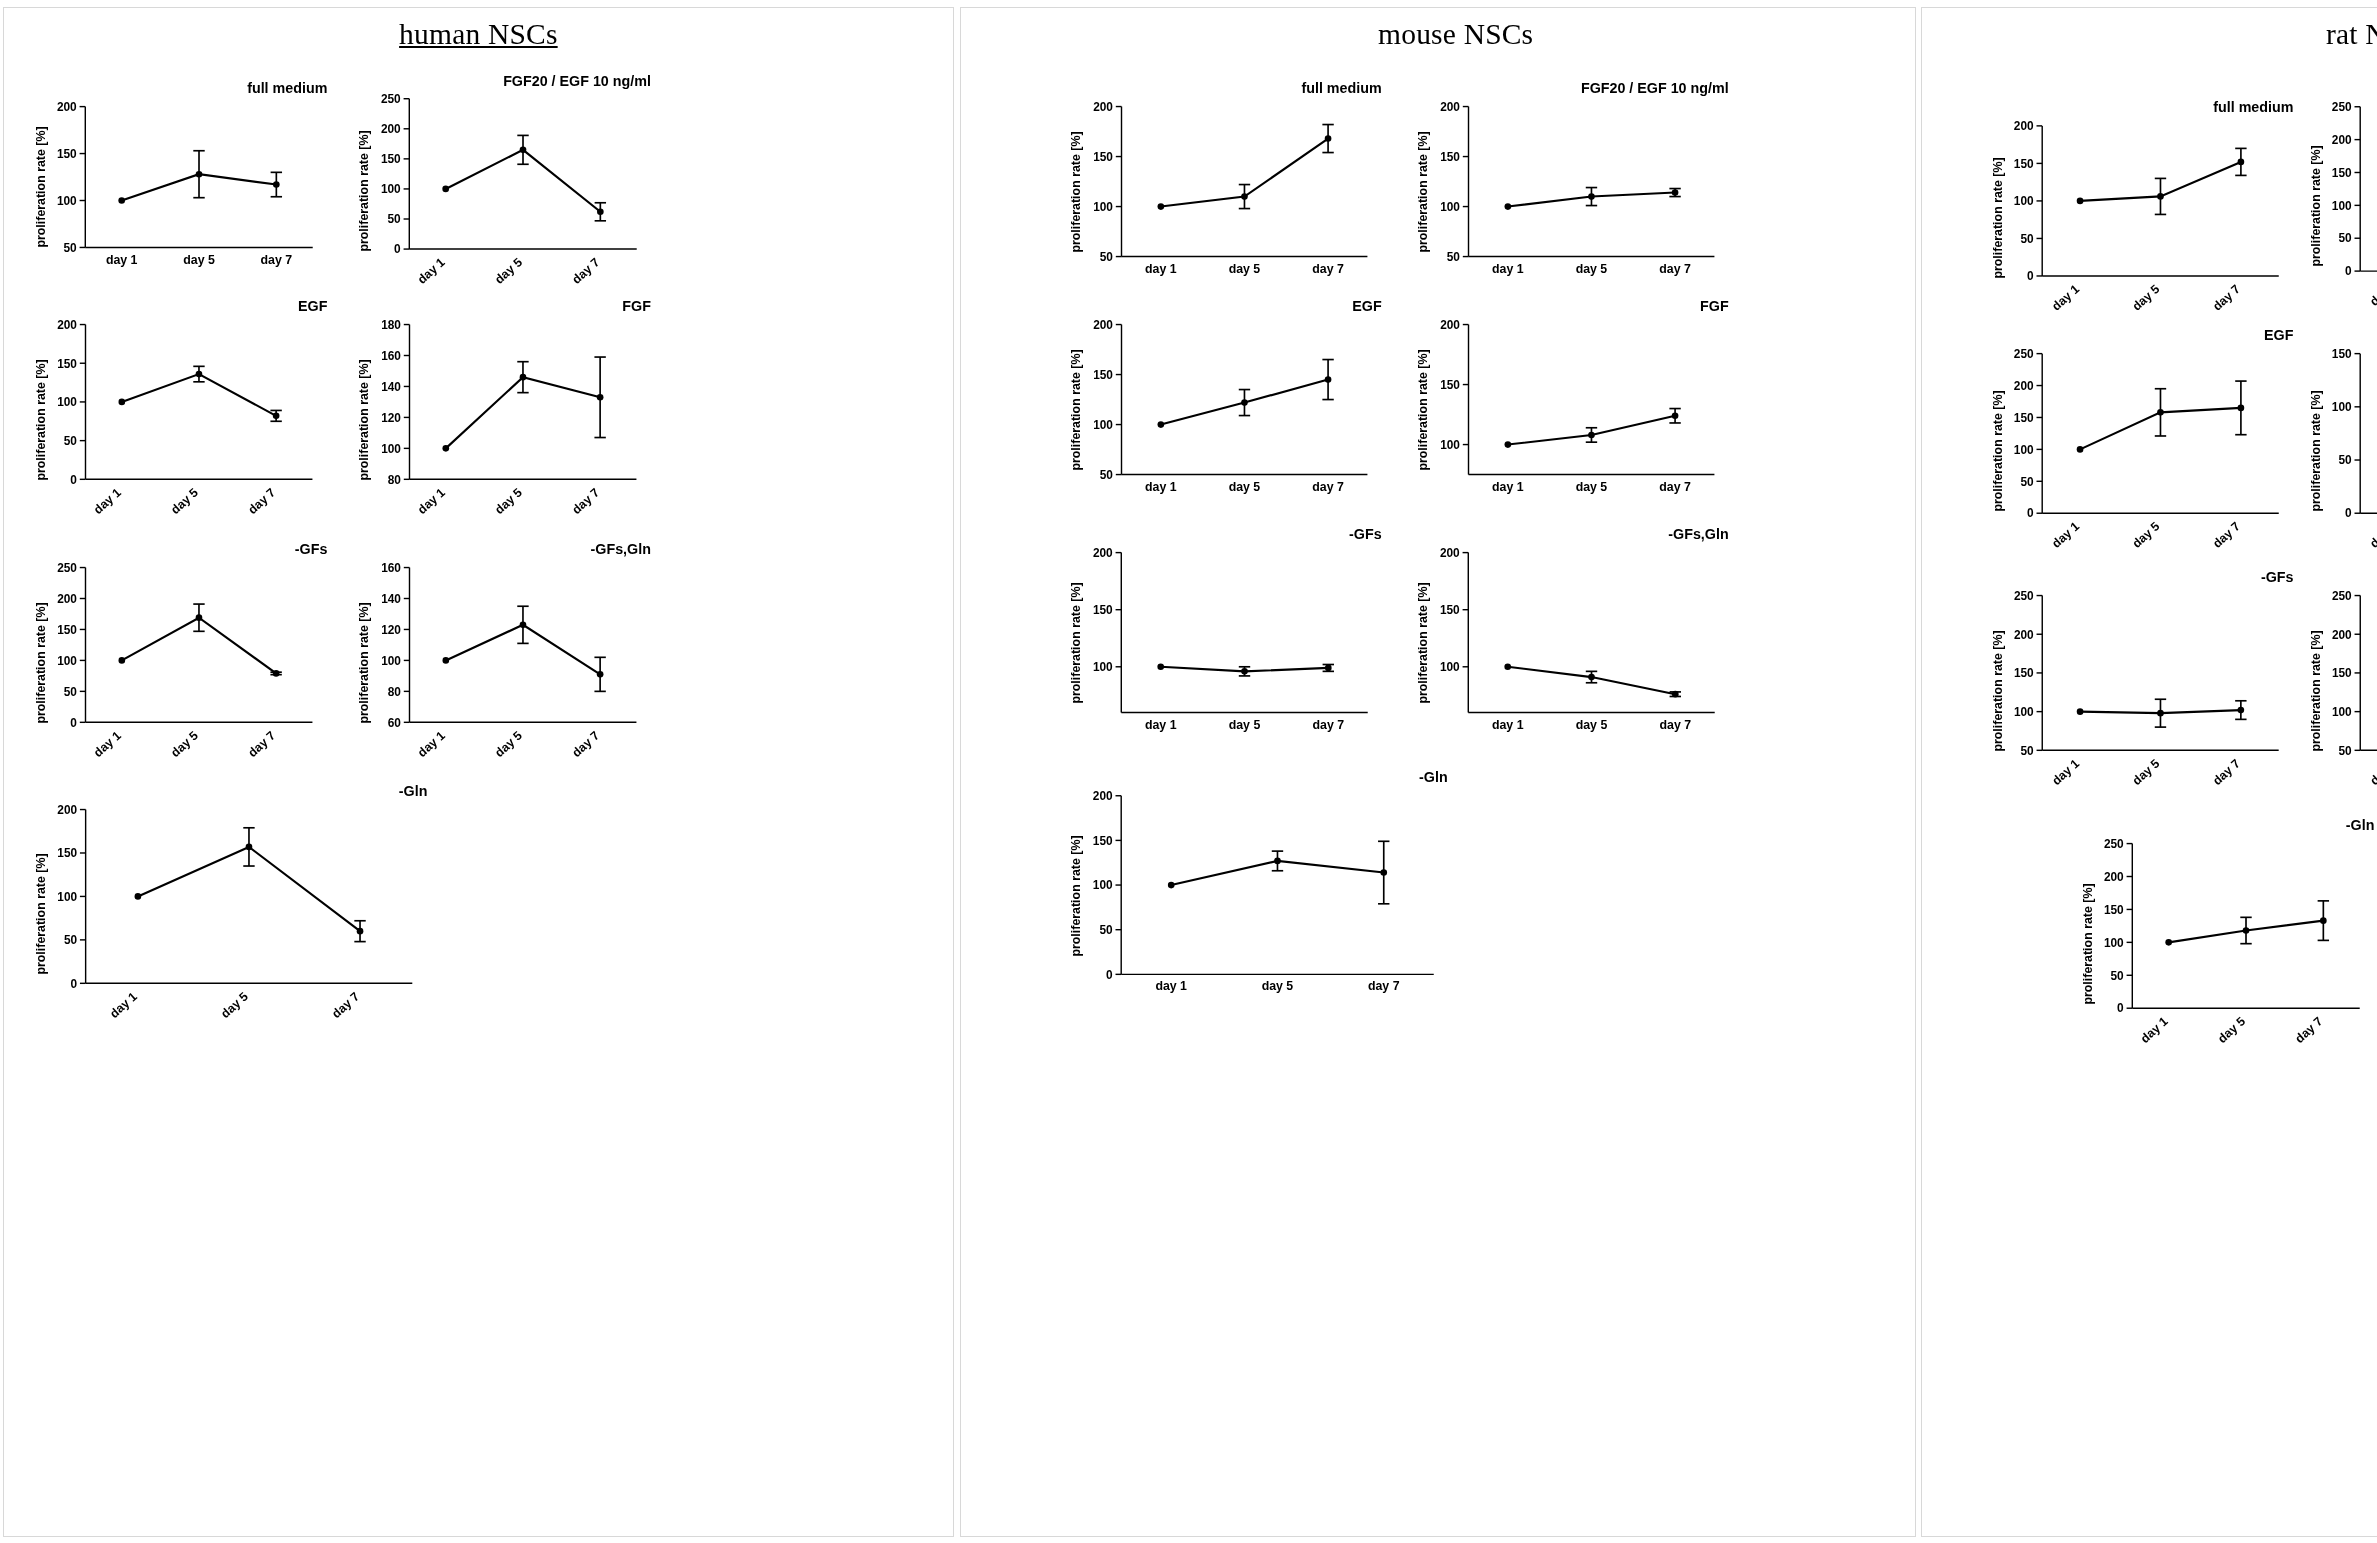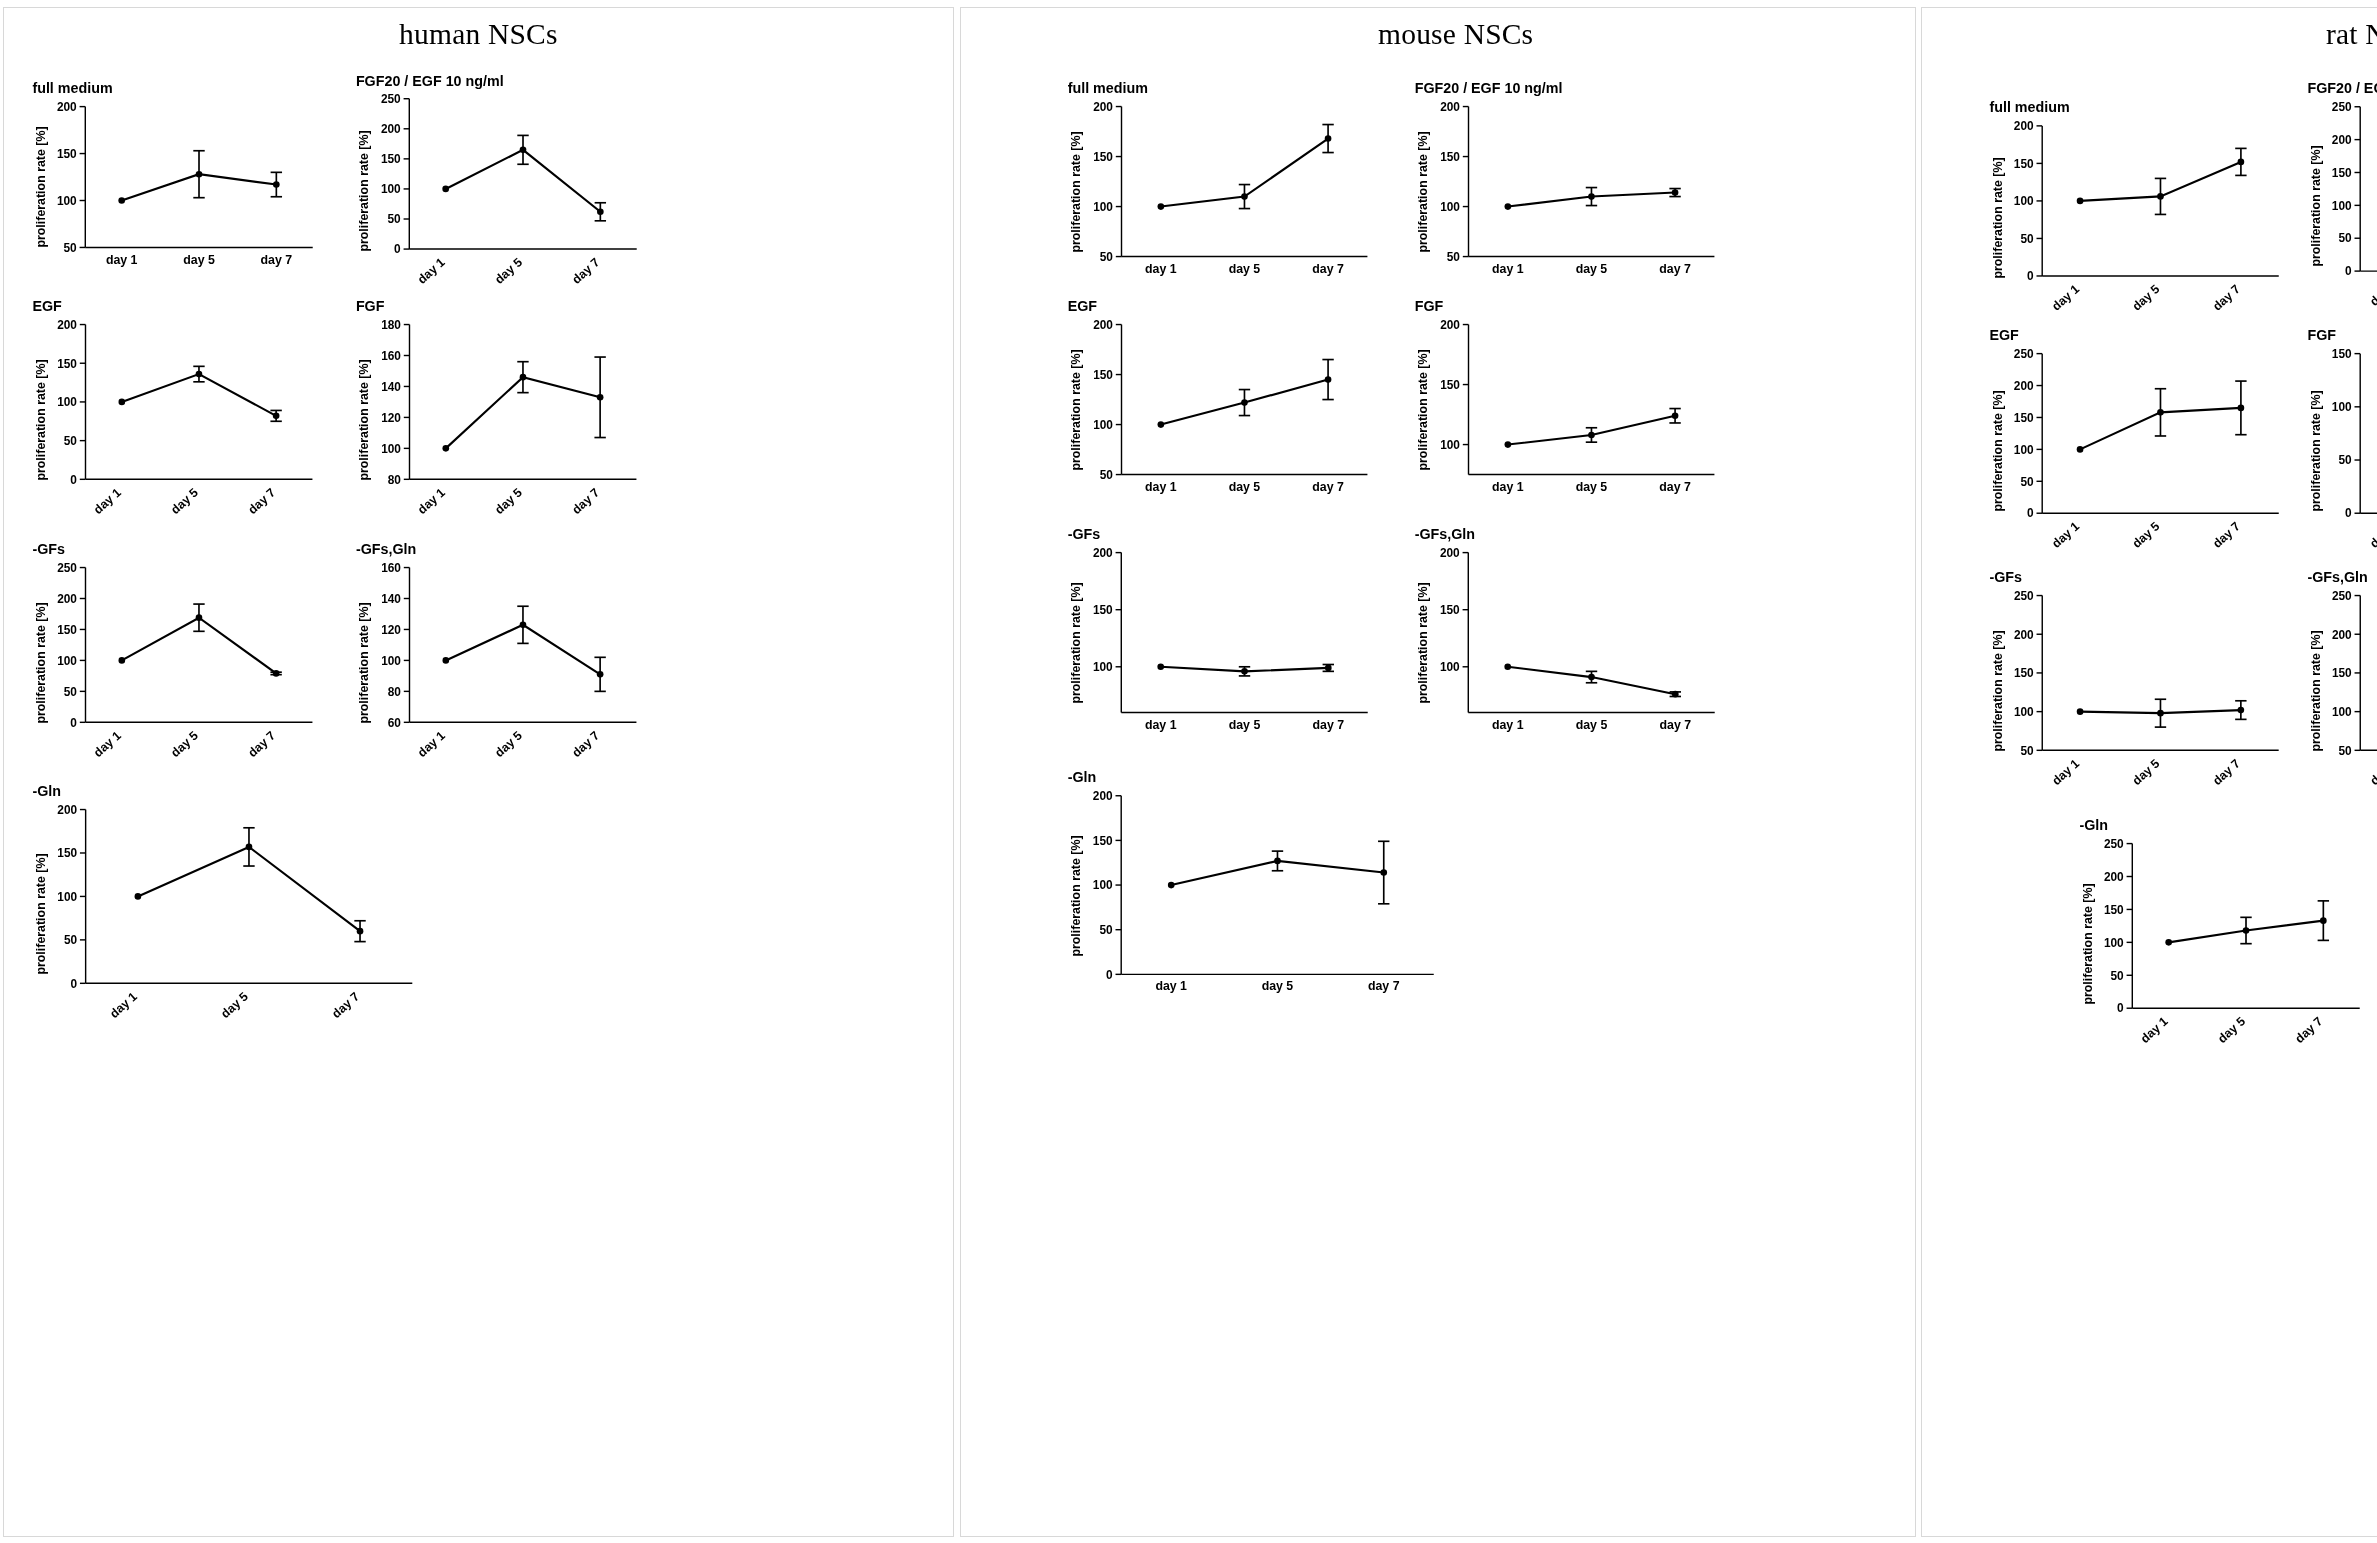--- a/index.html
+++ b/index.html
@@ -22,21 +22,21 @@
     flex-direction: row;
     box-sizing: border-box;
   }
   .panel {
     position: relative;
     box-sizing: border-box;
     border: 1.4px solid #d8d8d8;
     margin: 6.7px 2.9px;
     background: #fff;
   }
-  .panel.human { width: 951px; }
+  .panel.human { width: 951px; text-decoration: underline; }
   .panel.mouse { width: 956px; padding-left: 36px; }
   .panel.rat   { width: 918px; }
 
   .panel-title {
     text-align: center;
     font-family: "Liberation Serif", serif;
     font-size: 29.5px;
     font-weight: 400;
     margin-top: 10.5px;
     letter-spacing: 0.2px;
@@ -46,21 +46,21 @@
     position: relative;
     width: 100%;
     height: 1455px;
   }
 
   .chart {
     position: absolute;
     box-sizing: border-box;
   }
   .chart-title {
-    text-align: left;
+    text-align: right;
     font-size: 14.3px;
     font-weight: bold;
     margin-bottom: 1.9px;
     white-space: nowrap;
   }
   .plot-wrap {
     position: relative;
     width: 100%;
     height: calc(100% - 21px);
   }

